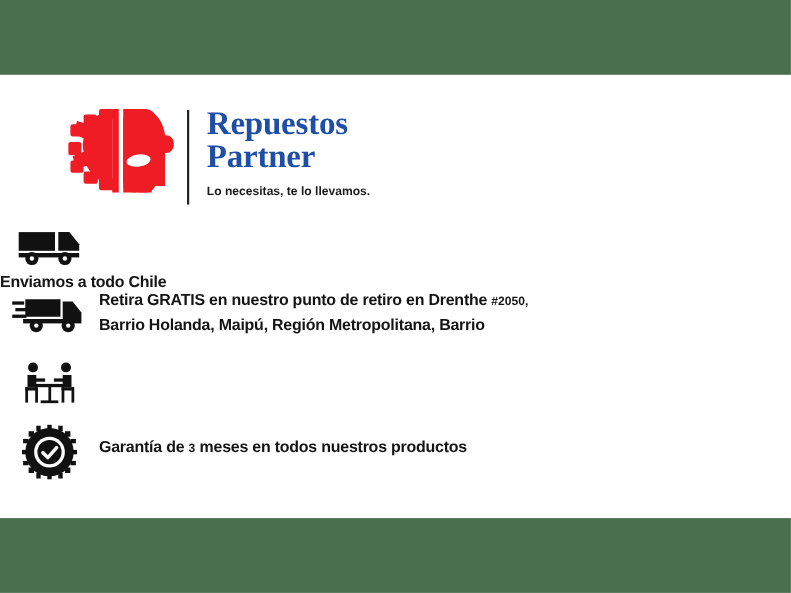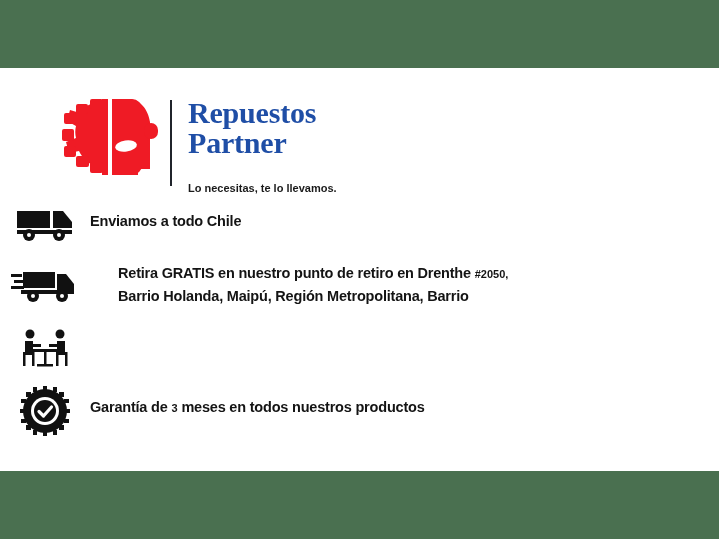--- a/index.html
+++ b/index.html
@@ -59,21 +59,21 @@
     font-family: "Liberation Serif", serif;
     font-weight: bold;
     font-size: 30px;
     line-height: 30px;
     color: #1f4ea6;
     letter-spacing: -0.2px;
     white-space: nowrap;
   }
   .brand-line.second { margin-top: 4px; }
   .tagline {
-    margin-top: 24px;
+    margin-top: 10px;
     font-family: "Liberation Sans", sans-serif;
     font-weight: bold;
     font-size: 11px;
     line-height: 13px;
     color: #1a1a1a;
     white-space: nowrap;
   }
 
   
   .features {
@@ -103,22 +103,22 @@
     line-height: 22px;
     color: #141414;
     letter-spacing: -0.2px;
     padding-top: 4px;
   }
   .small-num {
     font-size: 11px;
     font-weight: bold;
     letter-spacing: 0;
   }
-  .row-1 { height: 56px; }
-  .row-2 { height: 66px; gap: 28px; }
+  .row-1 { height: 56px; flex-direction: column; }
+  .row-2 { height: 66px; }
   .row-3 { height: 58px; }
   .row-4 { height: 58px; }
   .row-2 .ftext { padding-top: 0; }
   .row-2 .icon-box { padding-top: 6px; }
   .row-3 .icon-box { padding-top: 0; }
   .row-4 .icon-box { padding-top: 0; }
   .row-3 .ftext { padding-top: 8px; }
   .row-4 .ftext { padding-top: 10px; }
   svg { display: block; }
 </style>

